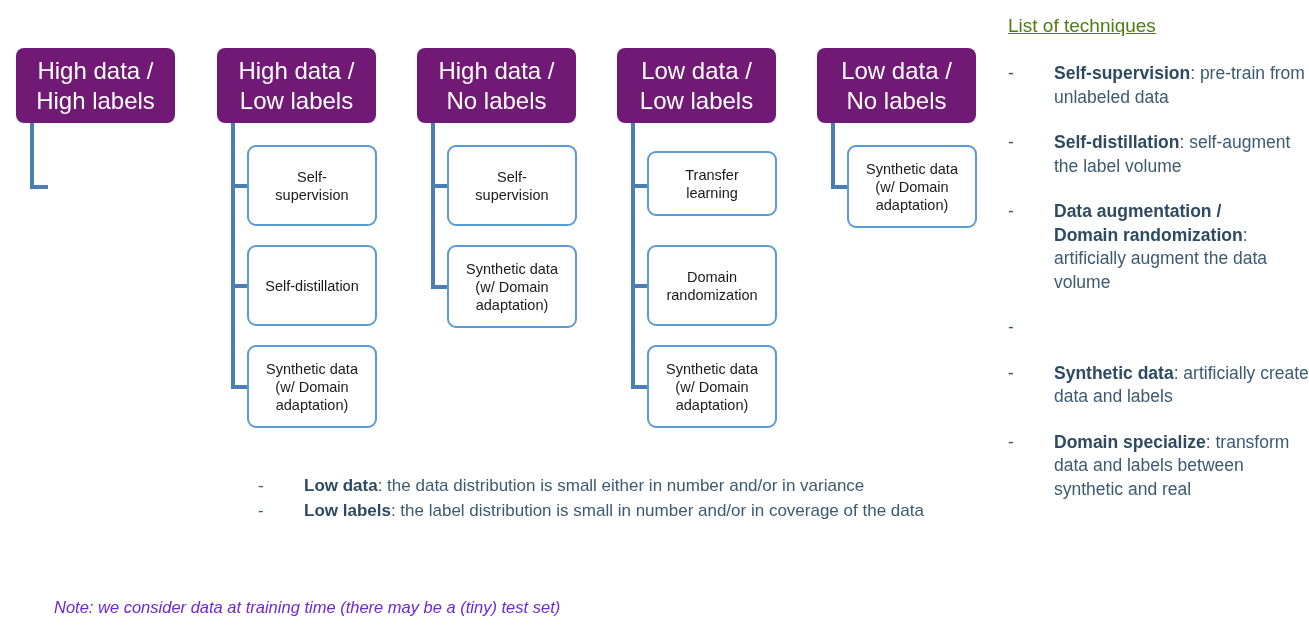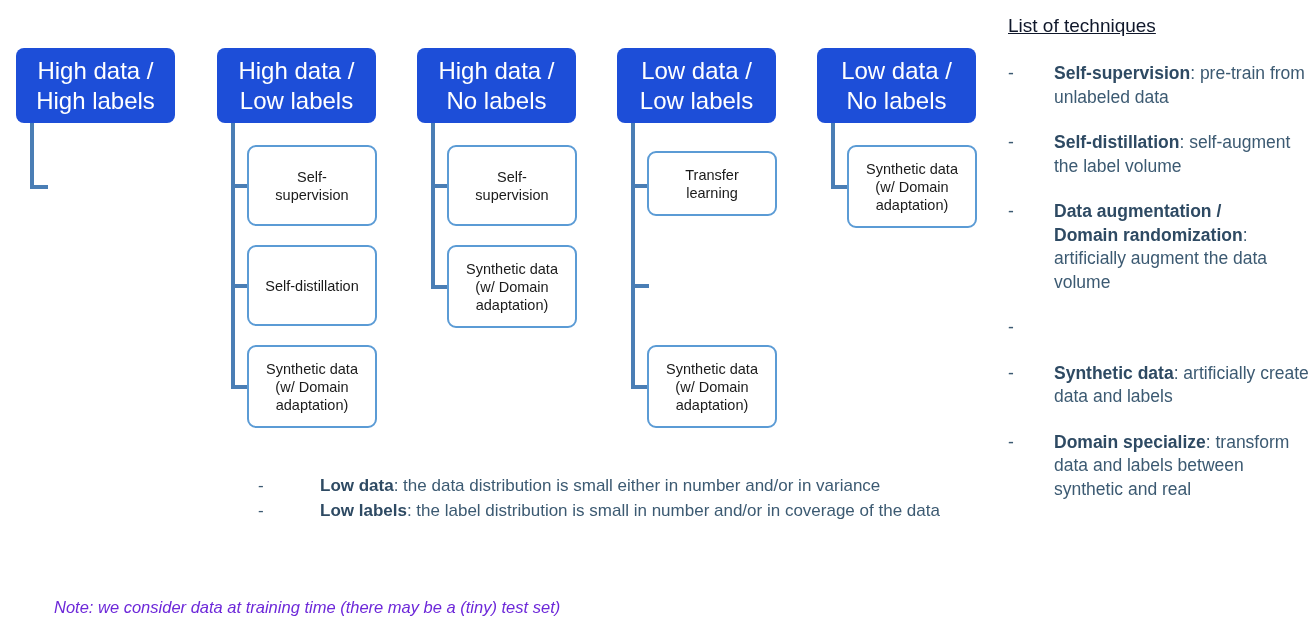--- a/index.html
+++ b/index.html
@@ -31,21 +31,21 @@
     height: 460px;
   }
 
   
   .header-box {
     position: absolute;
     left: 16px;
     top: 48px;
     width: 159px;
     height: 75px;
-    background: #1d4ed8;
+    background: #701a75;
     border-radius: 8px;
     color: #ffffff;
     font-size: 24px;
     line-height: 30px;
     display: flex;
     align-items: center;
     justify-content: center;
     text-align: center;
     box-sizing: border-box;
     white-space: pre-line;
@@ -103,21 +103,21 @@
     align-items: flex-start;
     margin-bottom: 1px;
   }
   .def-dash {
     width: 46px;
     flex: 0 0 46px;
     color: #3C5A72;
     font-size: 17px;
     line-height: 23.5px;
   }
-  .def-text { flex: 1; margin-left: 16px; }
+  .def-text { flex: 1; }
   .def-text b { font-weight: bold; color: #2E4A63; }
 
   
   #note {
     position: absolute;
     left: 14px;
     top: 597px;
     color: #6d28d9;
     font-size: 16.5px;
     font-style: italic;
@@ -131,21 +131,21 @@
     position: absolute;
     left: 1008px;
     top: 14px;
     width: 301px;
     color: #3C5A72;
   }
   #tech-title {
     font-size: 19px;
     line-height: 24px;
     text-decoration: underline;
-    color: #0f172a;
+    color: #4d7c0f;
     margin-bottom: 24px;
   }
   .tech-row {
     display: flex;
     align-items: flex-start;
     margin-bottom: 22px;
     font-size: 17.5px;
     line-height: 23.5px;
   }
   .tech-dash {
@@ -192,20 +192,22 @@
 adaptation)</div>
     </div>
     <div class="column" style="left: 601px;">
       <div class="header-box">Low data /
 Low labels</div>
       <div class="trunk" style="height: 265.5px;"></div>
       <div class="stub" style="top: 183.5px;"></div>
       <div class="child-box" style="top: 151px; height: 65px;">Transfer
 learning</div>
       <div class="stub" style="top: 283.5px;"></div>
+      <div class="child-box" style="top: 245px; height: 81px;">Domain
+randomization</div>
       <div class="stub" style="top: 384.5px;"></div>
       <div class="child-box" style="top: 345px; height: 83px;">Synthetic data
 (w/ Domain
 adaptation)</div>
     </div>
     <div class="column" style="left: 801px;">
       <div class="header-box">Low data /
 No labels</div>
       <div class="trunk" style="height: 65.5px;"></div>
       <div class="stub" style="top: 184.5px;"></div>

